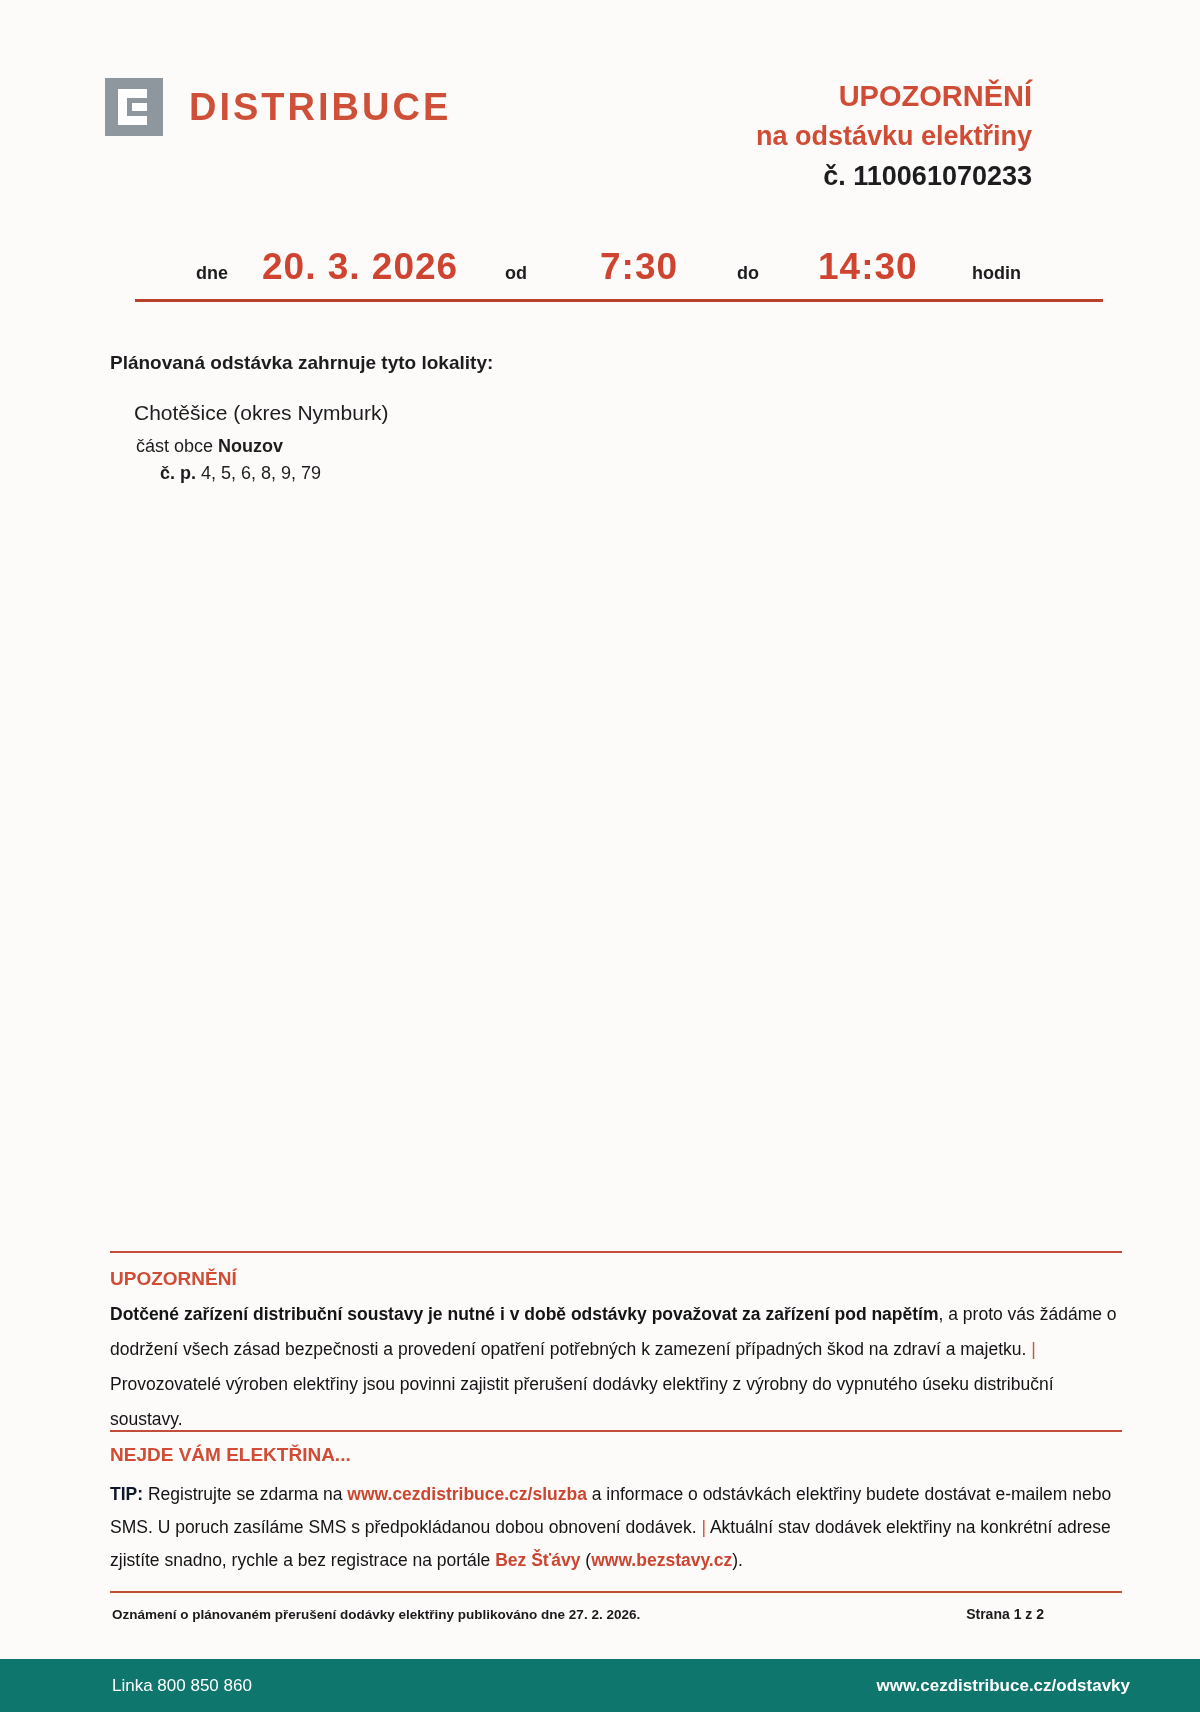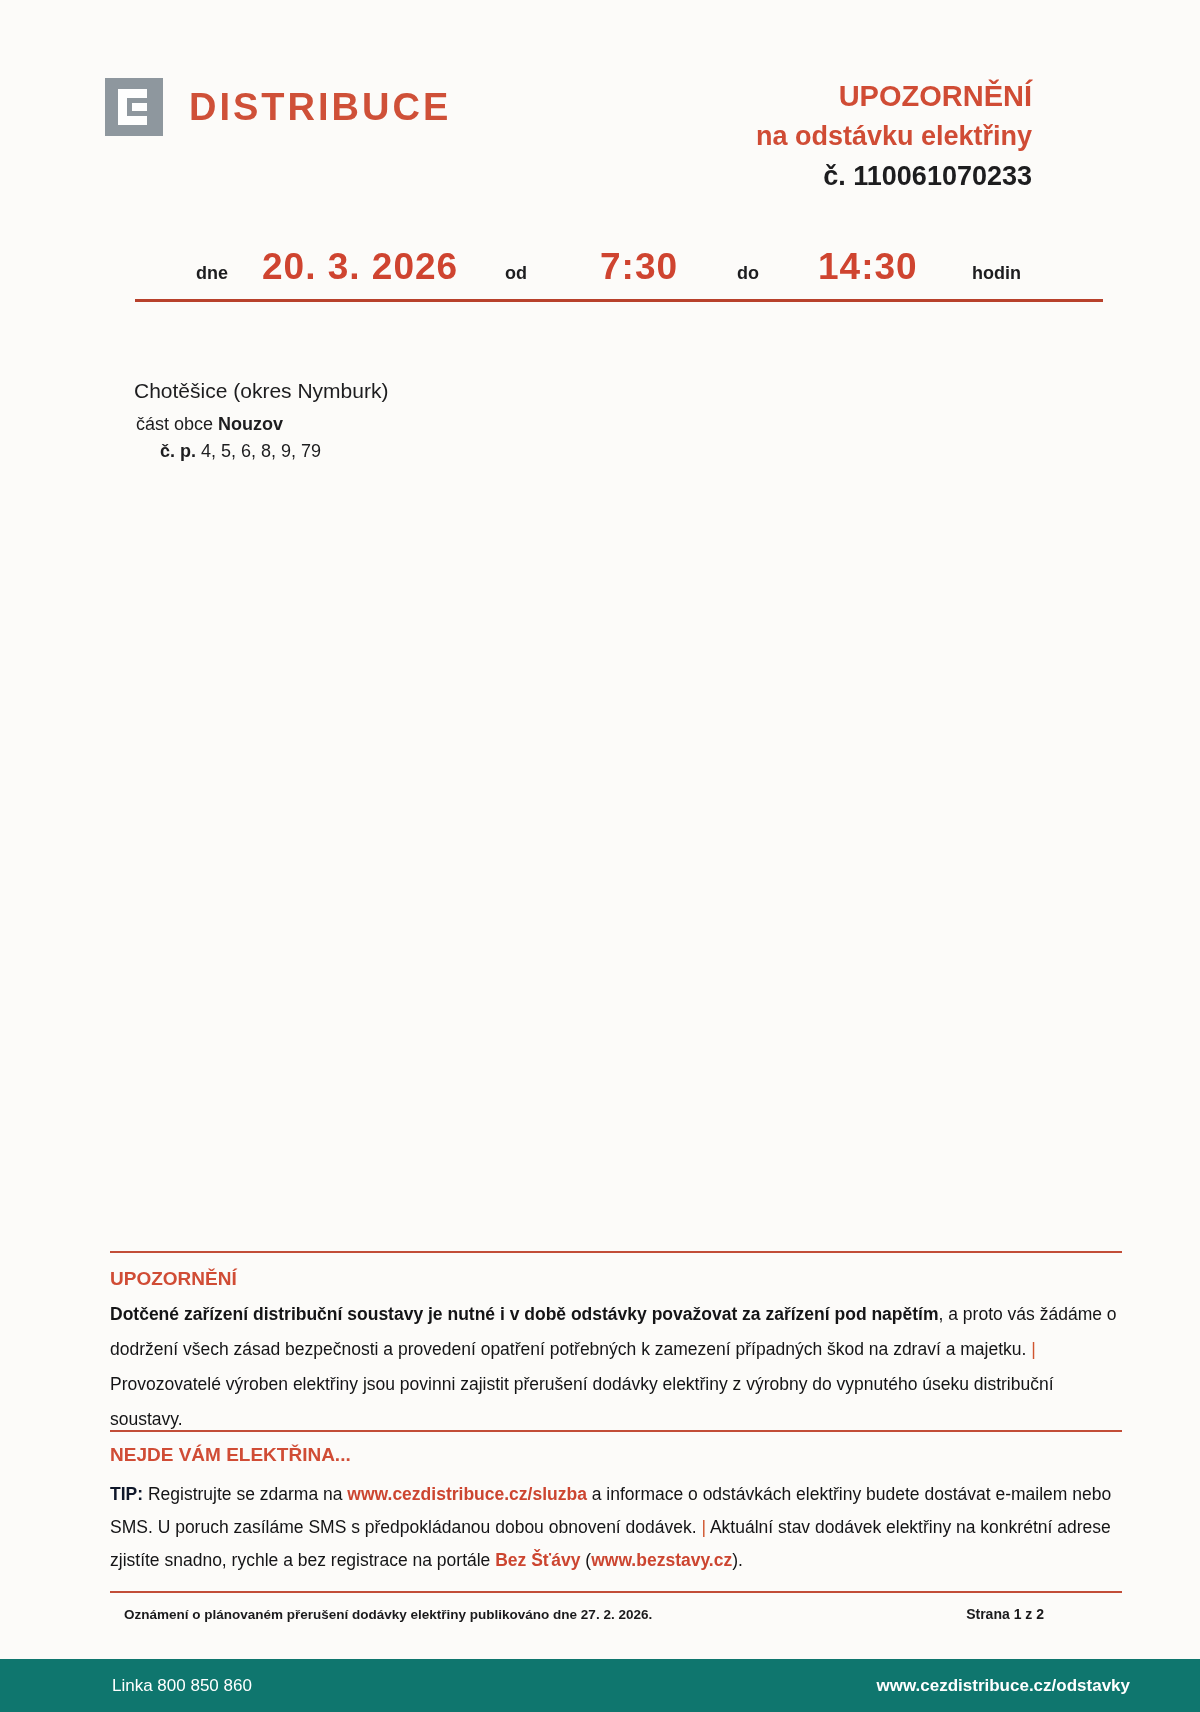--- a/index.html
+++ b/index.html
@@ -97,21 +97,21 @@
   }
   .tip-label { color: #0f172a; font-weight: bold; }
   .red-link { color: #cc4530; font-weight: bold; text-decoration: none; }
 
   
   .footer-note {
     position: absolute; left: 112px; top: 1606px;
     width: 1010px; display: flex; justify-content: space-between;
     align-items: baseline;
   }
-  .published { font-size: 13.5px; font-weight: bold; color: #1a1a1c; margin-left: 12px; }
+  .published { font-size: 13.5px; font-weight: bold; color: #1a1a1c; }
   .pageno { font-size: 14px; font-weight: bold; color: #1a1a1c; position: relative; left: -78px; }
   .footer-bar {
     position: absolute; left: 0; top: 1659px;
     width: 1200px; height: 53px;
     background: #0f766e;
     display: flex; align-items: center; justify-content: space-between;
     padding: 0 70px 0 112px;
     color: #fff;
   }
   .footer-phone { font-size: 17px; }
@@ -146,20 +146,21 @@
     <span class="sch-value sch-date">20. 3. 2026</span>
     <span class="sch-label sch-od">od</span>
     <span class="sch-value sch-from">7:30</span>
     <span class="sch-label sch-do">do</span>
     <span class="sch-value sch-to">14:30</span>
     <span class="sch-label sch-hodin">hodin</span>
     <div class="sch-rule"></div>
   </div>
 
   <div class="localities">
+    <div class="loc-heading">Plánovaná odstávka zahrnuje tyto lokality:</div>
     <div class="loc-city"><span class="b">Chotěšice</span><span> (okres Nymburk)</span></div>
     <div class="loc-part"><span>část obce </span><span class="b">Nouzov</span></div>
     <div class="loc-cp"><span class="b">č. p. </span><span>4, 5, 6, 8, 9, 79</span></div>
   </div>
 
   <div class="sep sep-1"></div>
   <div class="sep sep-2"></div>
   <div class="sep sep-3"></div>
 
   <div class="warning-heading">UPOZORNĚNÍ</div>

